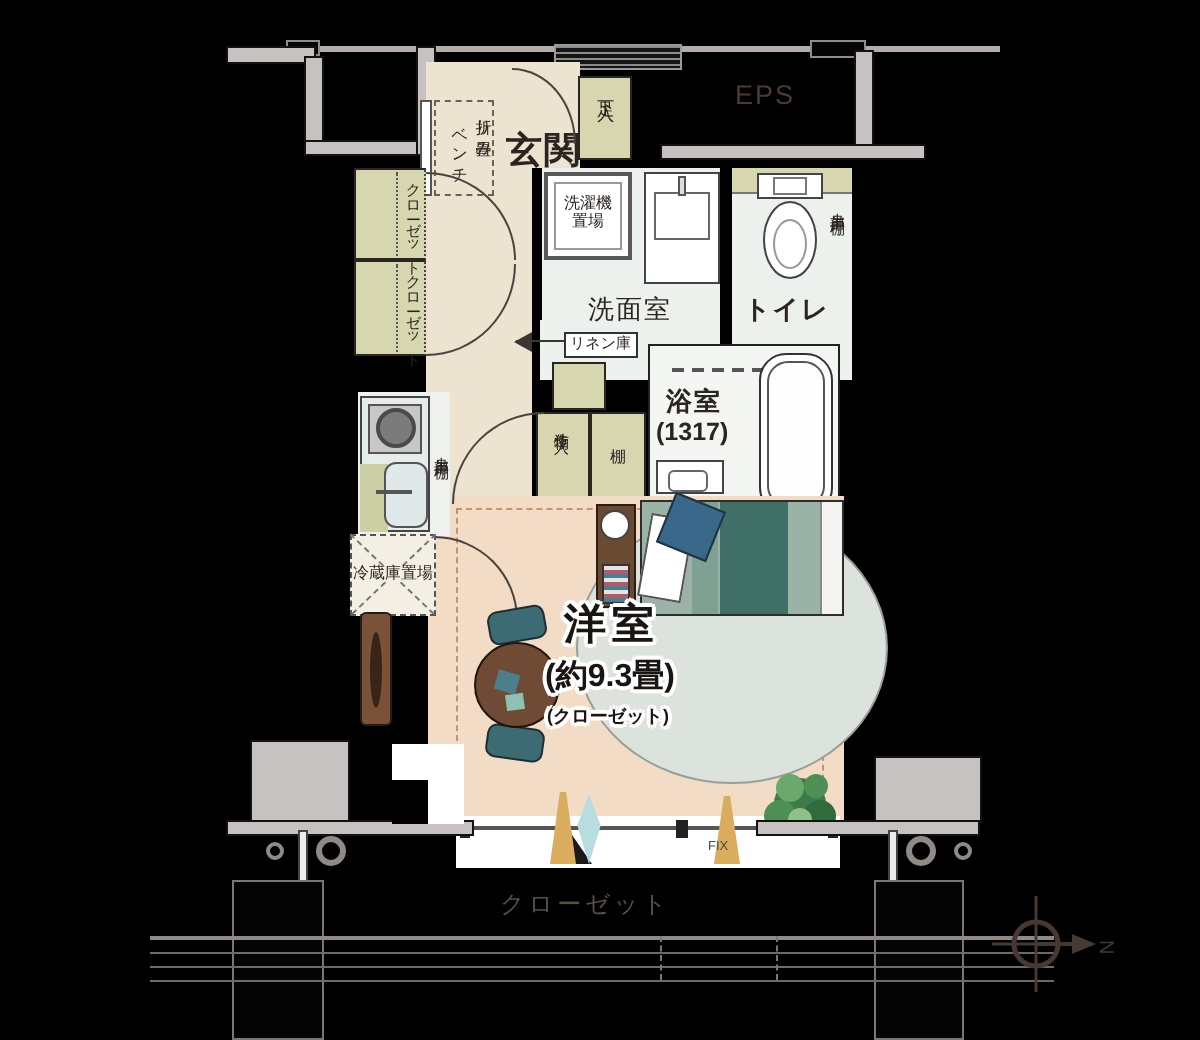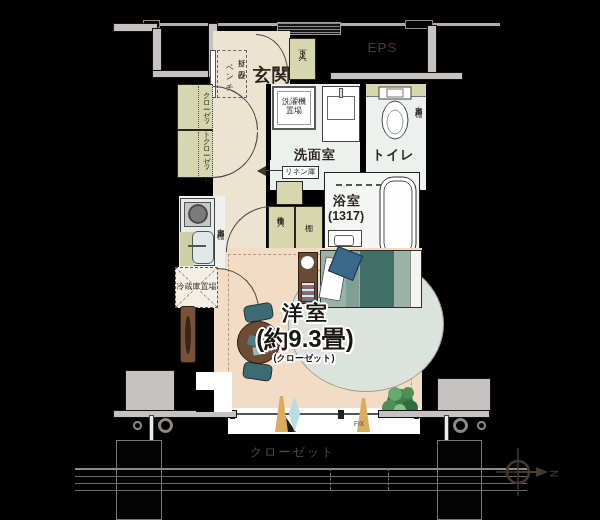--- a/index.html
+++ b/index.html
@@ -67,21 +67,21 @@
   <div class="abs" style="left:266px;top:84px;width:5px;height:76px;background:#000;"></div>
   <div class="abs" style="left:272px;top:86px;width:44px;height:44px;background:#fff;border:2px solid #5a5a5a;box-shadow:inset 0 0 0 3px #fff,inset 0 0 0 4px #9a9a9a;"></div>
   <div class="abs ctr lbl" style="left:272px;top:94px;width:44px;height:26px;font-size:8px;flex-direction:column;">
     <span>洗濯機</span>
     <span>置場</span>
   </div>
 
   <div class="abs" style="left:322px;top:86px;width:38px;height:56px;background:#fff;border:1px solid #444;"></div>
   <div class="abs" style="left:327px;top:96px;width:28px;height:24px;border:1px solid #666;"></div>
   <div class="abs" style="left:339px;top:88px;width:4px;height:10px;border:1px solid #555;background:#ddd;"></div>
-  <div class="abs lbl" style="left:294px;top:148px;font-size:13px;font-weight:bold;letter-spacing:1px;">洗面室</div>
+  <div class="abs lbl" style="left:294px;top:148px;font-size:13px;font-weight:normal;letter-spacing:1px;">洗面室</div>
 
   <div class="abs" style="left:258px;top:170px;width:24px;height:0;border-top:1.5px solid #3c3631;"></div>
   <div class="abs" style="left:252px;top:166px;width:0;height:0;border:5px solid transparent;border-right:9px solid #3c3631;"></div>
 
   <div class="abs lite" style="left:366px;top:84px;width:60px;height:106px;"></div>
   <div class="abs olive" style="left:366px;top:84px;width:60px;height:13px;border:none;border-bottom:1px solid #777;"></div>
   <svg class="abs" style="left:372px;top:86px;" width="46" height="58">
     <rect x="7" y="1" width="32" height="12" fill="#fff" stroke="#444"></rect>
     <rect x="15" y="3" width="16" height="8" fill="#fff" stroke="#777"></rect>
     <ellipse cx="23" cy="34" rx="13" ry="19" fill="#fff" stroke="#444"></ellipse>
@@ -165,21 +165,21 @@
   <svg class="abs" style="left:378px;top:380px;" width="44" height="42">
     <circle cx="22" cy="22" r="13" fill="#3e7a4a"></circle>
     <circle cx="12" cy="28" r="8" fill="#4d8f55"></circle>
     <circle cx="32" cy="28" r="8" fill="#2f6b3c"></circle>
     <circle cx="17" cy="14" r="7" fill="#6aa96e"></circle>
     <circle cx="30" cy="13" r="6" fill="#4d8f55"></circle>
     <circle cx="22" cy="30" r="6" fill="#8fc08a"></circle>
   </svg>
 
   <div class="abs ctr lbl outl" style="left:268px;top:300px;width:76px;height:26px;font-size:21px;letter-spacing:3px;">洋室</div>
-  <div class="abs ctr lbl outl" style="left:250px;top:326px;width:110px;height:26px;font-size:24px;">(約9.3畳)</div>
+  <div class="abs ctr lbl outl" style="left:250px;top:326px;width:110px;height:26px;font-size:16px;">(約9.3畳)</div>
   <div class="abs ctr lbl outl" style="left:254px;top:352px;width:100px;height:13px;font-size:9px;">(クローゼット)</div>
 
   <div class="abs" style="left:276px;top:416px;width:20px;height:16px;background:#1a1a1a;clip-path:polygon(0 100%,45% 0,100% 100%);"></div>
   <div class="abs" style="left:275px;top:396px;width:13px;height:36px;background:#d9ac5e;clip-path:polygon(38% 0,62% 0,100% 100%,0 100%);"></div>
   <div class="abs" style="left:288px;top:397px;width:13px;height:35px;background:#b8dde0;clip-path:polygon(50% 0,95% 45%,50% 100%,5% 45%);"></div>
   <div class="abs" style="left:357px;top:398px;width:13px;height:34px;background:#d9ac5e;clip-path:polygon(38% 0,62% 0,100% 100%,0 100%);"></div>
   <div class="abs lbl" style="left:354px;top:420px;font-size:6.5px;color:#4a4a4a;">FIX</div>
 
   <div class="abs gray" style="left:125px;top:370px;width:50px;height:42px;"></div>
   <div class="abs gray" style="left:437px;top:378px;width:54px;height:34px;"></div>

